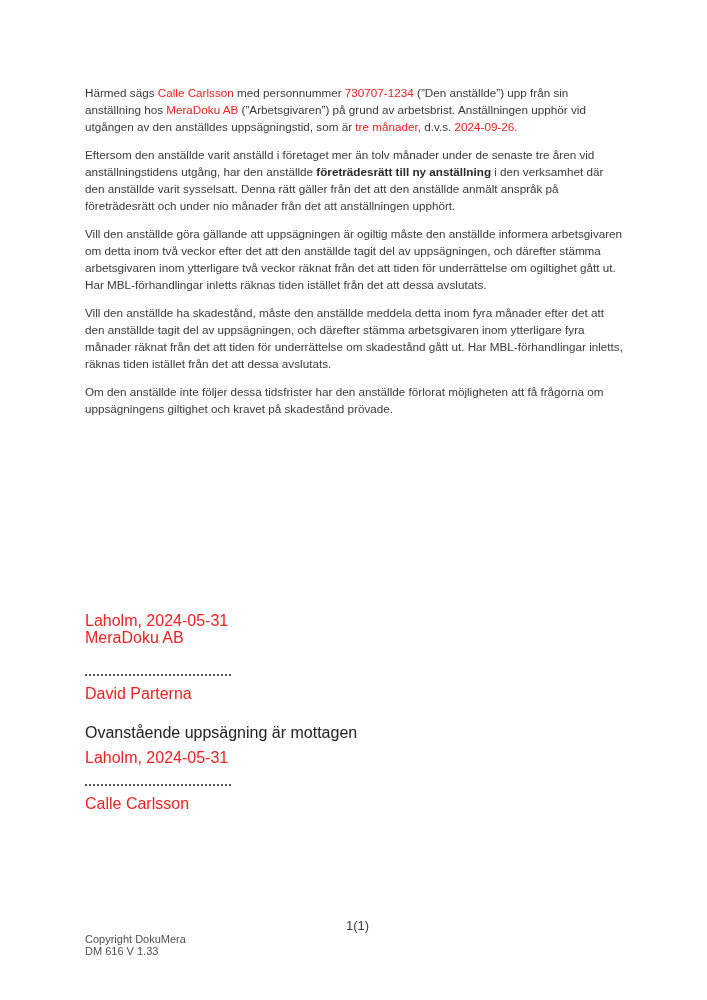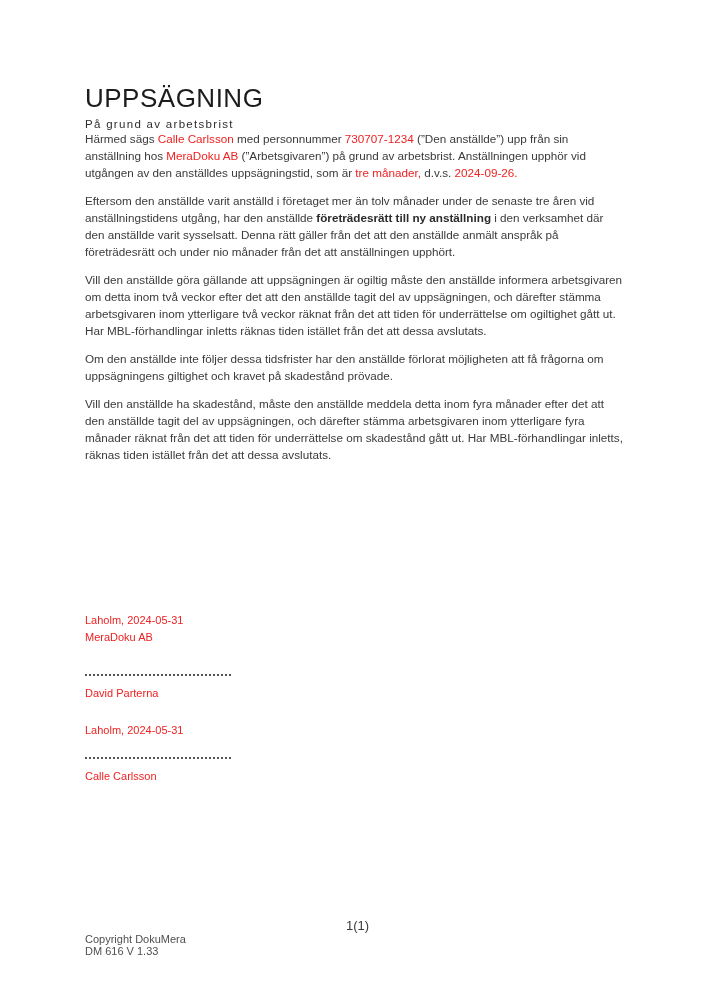--- a/index.html
+++ b/index.html
@@ -29,21 +29,21 @@
   }
   .body-text { }
   .para {
     font-size: 11.7px;
     line-height: 17px;
     margin-bottom: 11px;
     color: #3a3a3a;
   }
   .red { color: var(--accent-red, #ee2222); }
   .bold { font-weight: 700; color: #2b2b2b; }
-  .sig-line { font-size: 11px; line-height: 17px; }
+  .sig-line { font-size: 16px; line-height: 17px; }
   .dotted {
     width: 146px;
     height: 0;
     border-bottom: 2px dotted #555555;
     margin-top: 28px;
     margin-bottom: 9px;
   }
   .sig-employer { position: absolute; left: 85px; top: 612px; }
   .sig-employee { position: absolute; left: 85px; top: 722px; }
   .received-heading {
@@ -71,42 +71,39 @@
     line-height: 11.5px;
     color: #4f4f4f;
   }
 </style>
 </head>
 <body>
 
 <div class="page">
 
   <div class="content">
-    <header>
-      <h1 class="title">UPPSÄGNING</h1>
-      <div class="subtitle">På grund av arbetsbrist</div>
-    </header>
 
     <main class="body-text">
       <p class="para"><span>Härmed sägs </span><span class="red">Calle Carlsson</span><span> med personnummer </span><span class="red">730707-1234</span><span> (”Den anställde”) upp från sin anställning hos </span><span class="red">MeraDoku AB</span><span> (”Arbetsgivaren”) på grund av arbetsbrist. Anställningen upphör vid utgången av den anställdes uppsägningstid, som är </span><span class="red">tre månader,</span><span> d.v.s. </span><span class="red">2024-09-26.</span></p>
       <p class="para"><span>Eftersom den anställde varit anställd i företaget mer än tolv månader under de senaste tre åren vid anställningstidens utgång, har den anställde </span><span class="bold">företrädesrätt till ny anställning</span><span> i den verksamhet där den anställde varit sysselsatt. Denna rätt gäller från det att den anställde anmält anspråk på företrädesrätt och under nio månader från det att anställningen upphört.</span></p>
       <p class="para"><span>Vill den anställde göra gällande att uppsägningen är ogiltig måste den anställde informera arbetsgivaren om detta inom två veckor efter det att den anställde tagit del av uppsägningen, och därefter stämma arbetsgivaren inom ytterligare två veckor räknat från det att tiden för underrättelse om ogiltighet gått ut. Har MBL-förhandlingar inletts räknas tiden istället från det att dessa avslutats.</span></p>
+      <p class="para"><span>Vill den anställde ha skadestånd, måste den anställde meddela detta inom fyra månader efter det att den anställde tagit del av uppsägningen, och därefter stämma arbetsgivaren inom ytterligare fyra månader räknat från det att tiden för underrättelse om skadestånd gått ut. Har MBL-förhandlingar inletts, räknas tiden istället från det att dessa avslutats.</span></p>
       <p class="para"><span>Om den anställde inte följer dessa tidsfrister har den anställde förlorat möjligheten att få frågorna om uppsägningens giltighet och kravet på skadestånd prövade.</span></p>
-      <p class="para"><span>Vill den anställde ha skadestånd, måste den anställde meddela detta inom fyra månader efter det att den anställde tagit del av uppsägningen, och därefter stämma arbetsgivaren inom ytterligare fyra månader räknat från det att tiden för underrättelse om skadestånd gått ut. Har MBL-förhandlingar inletts, räknas tiden istället från det att dessa avslutats.</span></p>
     </main>
   </div>
 
   <section class="sig-employer">
     <div class="sig-line red">Laholm, 2024-05-31</div>
     <div class="sig-line red">MeraDoku AB</div>
     <div class="dotted"></div>
     <div class="sig-line red">David Parterna</div>
   </section>
 
   <section class="sig-employee">
+    <h2 class="received-heading">Ovanstående uppsägning är mottagen</h2>
     <div class="sig-line red">Laholm, 2024-05-31</div>
     <div class="dotted"></div>
     <div class="sig-line red">Calle Carlsson</div>
   </section>
 
   <div class="page-number">1(1)</div>
 
   <div class="footer-left">
     <div>Copyright DokuMera</div>
     <div>DM 616 V 1.33</div>

